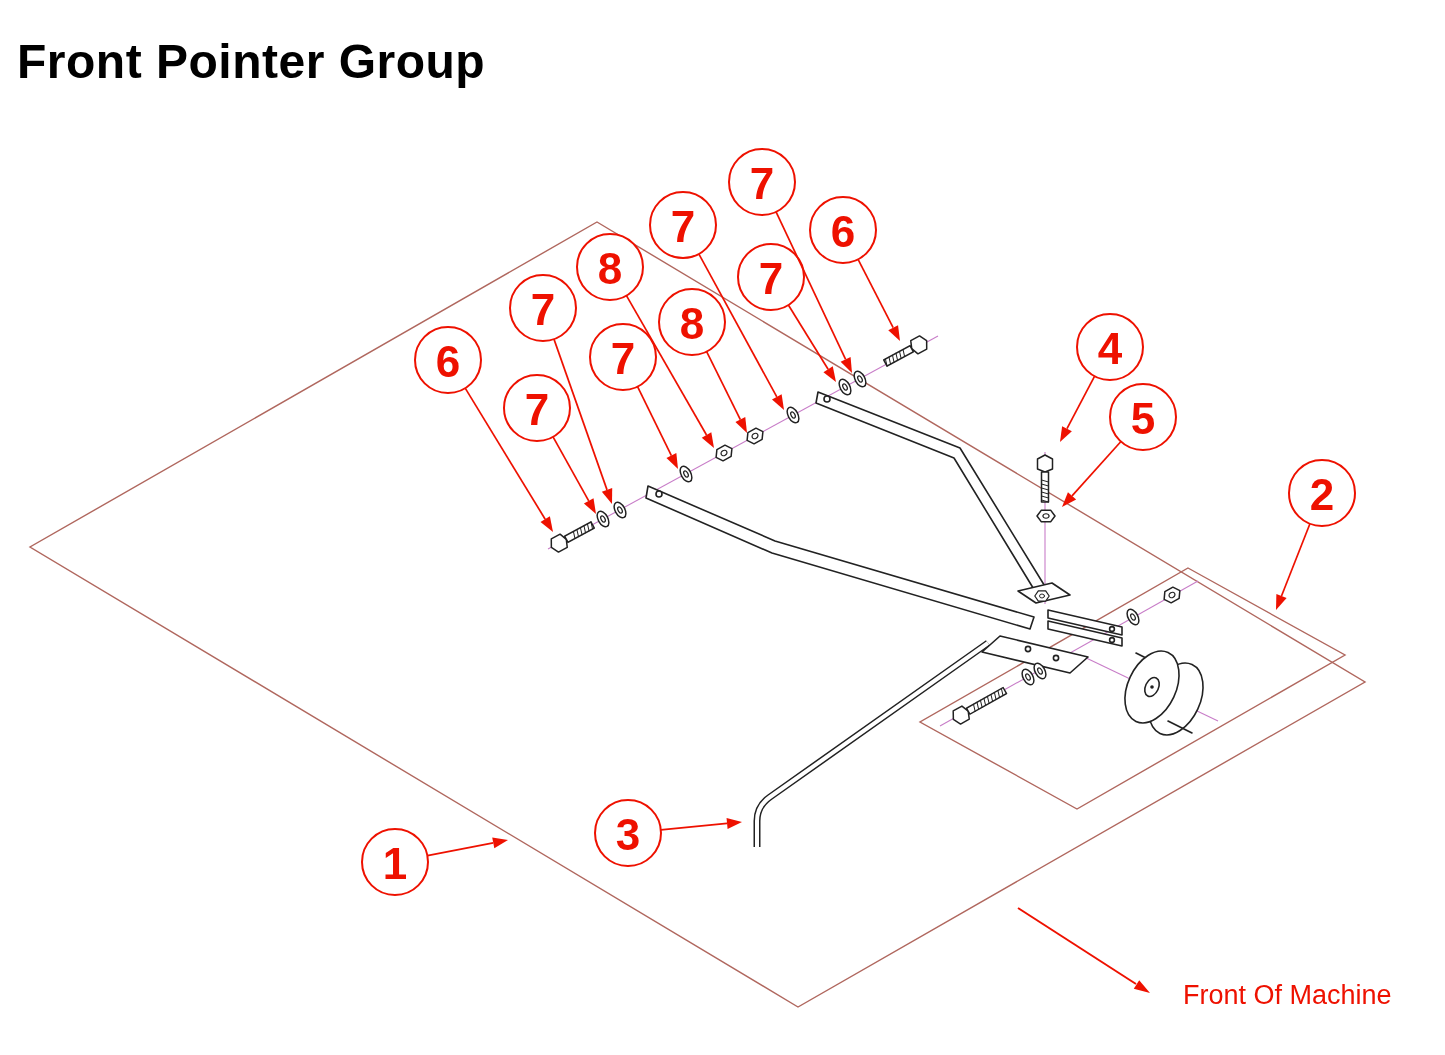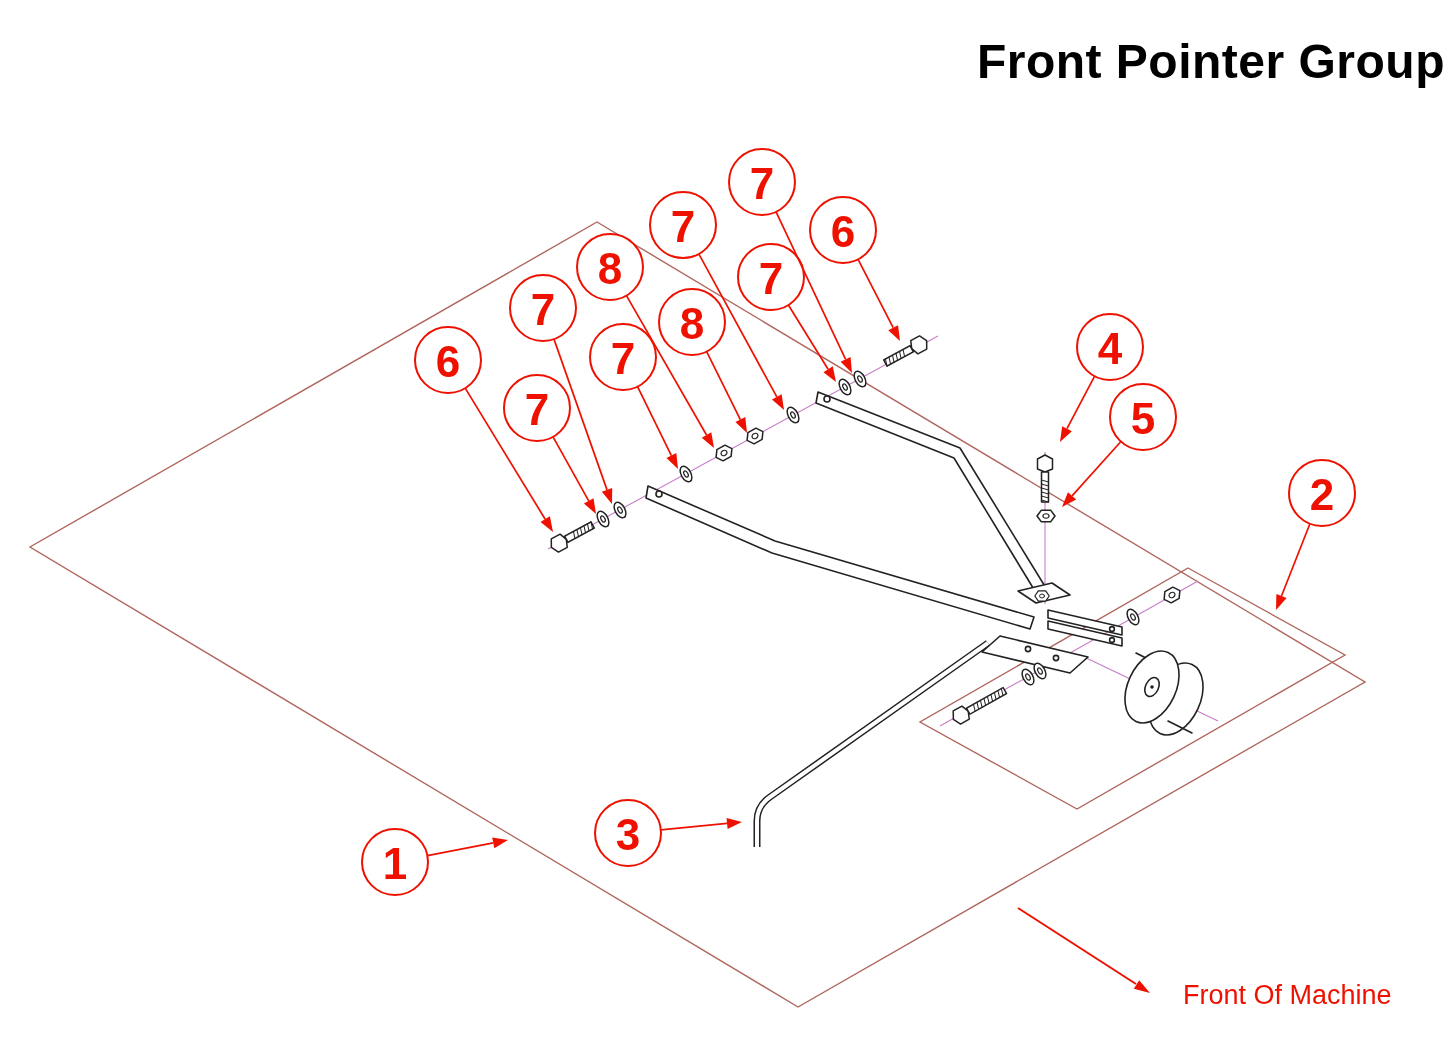--- a/index.html
+++ b/index.html
@@ -10,22 +10,22 @@
   }
   html,body{margin:0;padding:0;background:#ffffff;}
   .page{
     position:relative;
     width:1445px;height:1055px;
     background:#fff;
     font-family:"Liberation Sans", sans-serif;
     overflow:hidden;
   }
   .title{
-    position:absolute;top:34px;left:4px;right:0;
-    margin:0;text-align:right;
+    position:absolute;top:34px;left:17px;right:0;
+    margin:0;text-align:left;
     font-size:48px;font-weight:bold;color:#000;
     letter-spacing:0.5px;
   }
   svg{position:absolute;left:0;top:0;}
   .outline polygon{fill:none;stroke:var(--outline);stroke-width:1.4;}
   .centerline line{stroke:var(--centerline);stroke-width:1.1;}
   .art{stroke:var(--ink);stroke-width:1.6;fill:none;stroke-linejoin:round;stroke-linecap:round;}
   .art .solid{fill:#ffffff;}
   .front-arrow{stroke:var(--callout);stroke-width:2;}
   .front-arrowhead{fill:var(--callout);stroke:none;}

